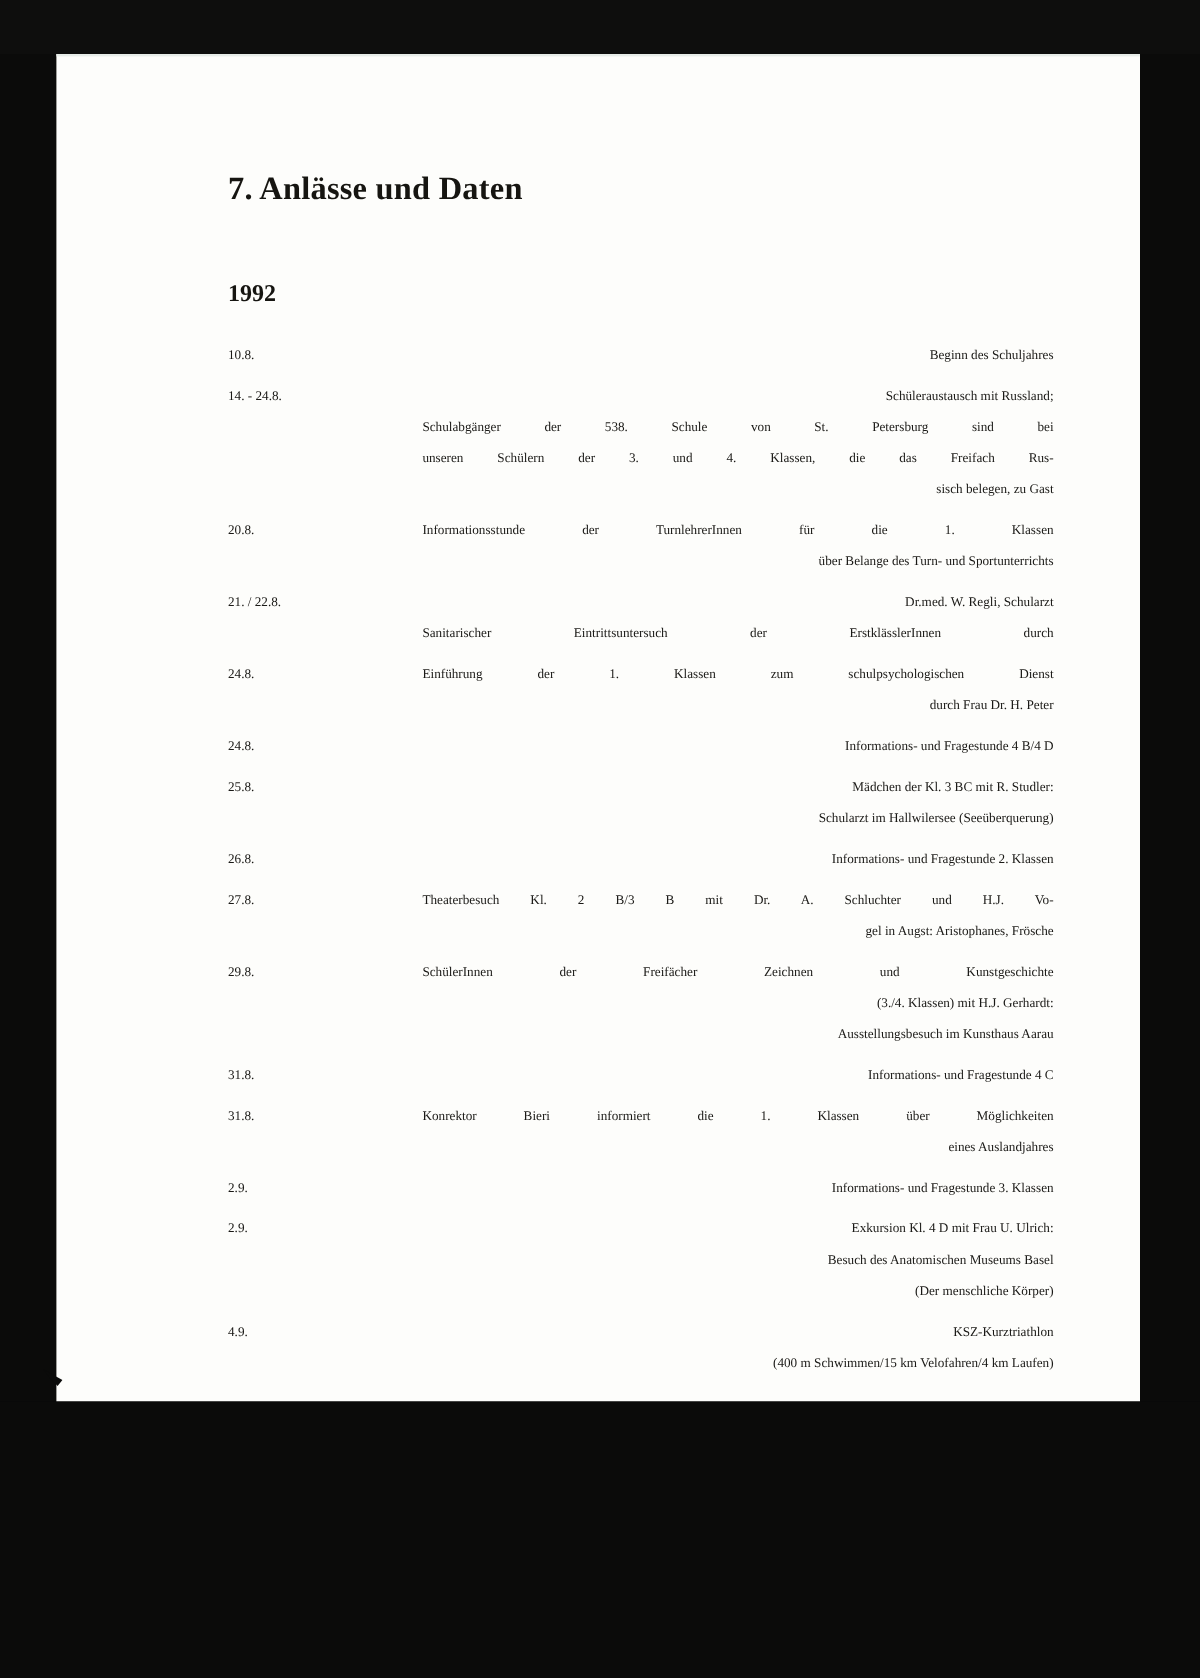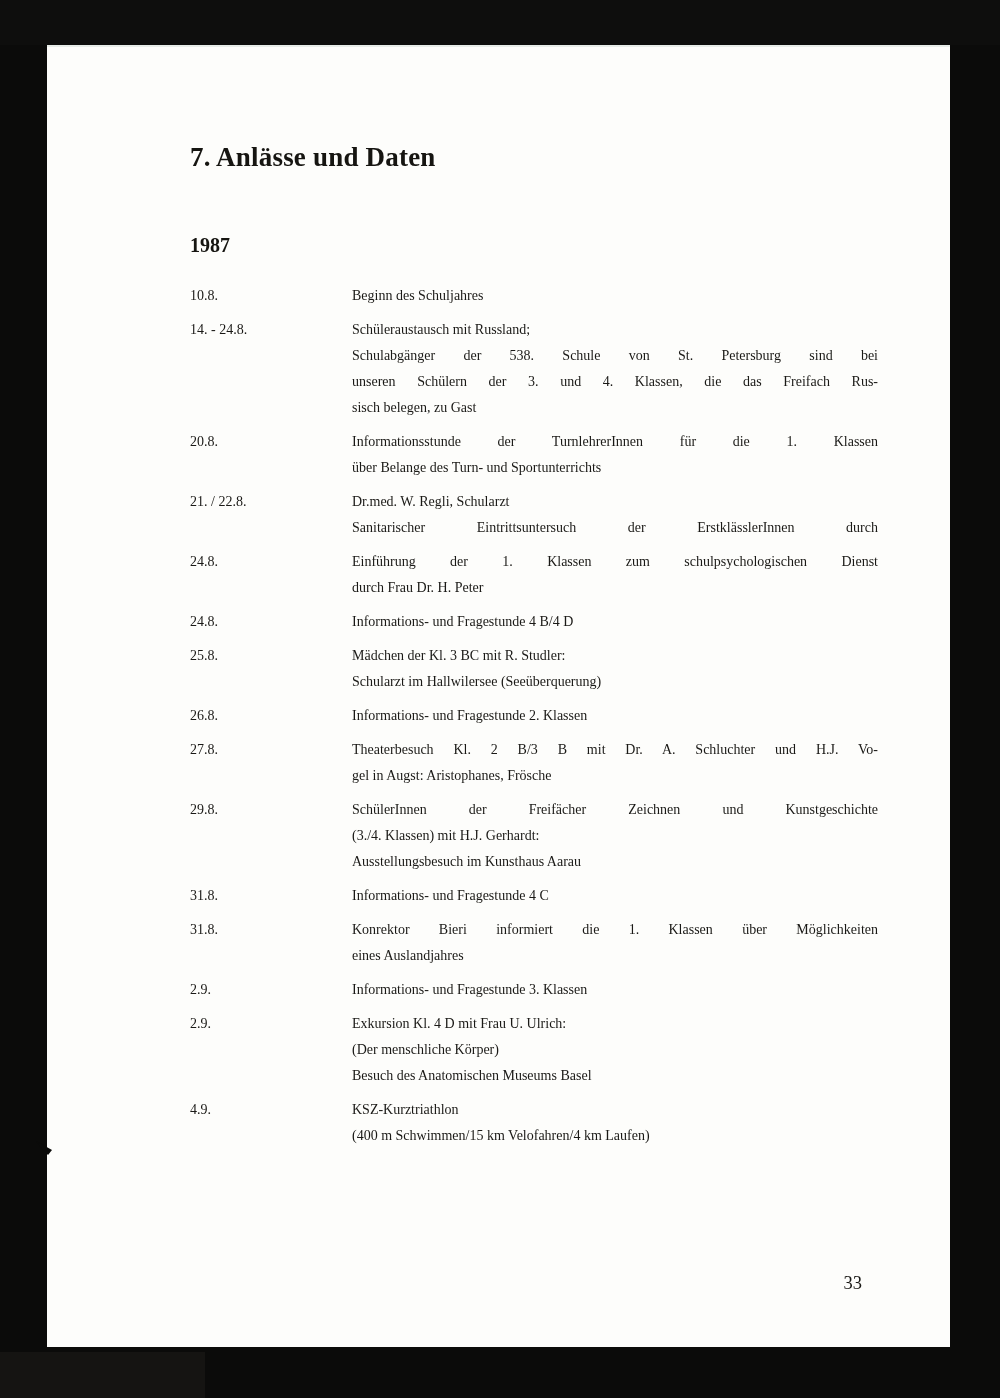--- a/index.html
+++ b/index.html
@@ -3,21 +3,21 @@
 <meta charset="utf-8">
 <style>
   html, body {
     margin: 0;
     padding: 0;
     background: #0b0b0a;
   }
   .stage {
     position: relative;
     width: 1000px;
-    height: 1398px;
+    height: 1168px;
     background: #0b0b0a;
     overflow: hidden;
     font-family: "Liberation Serif", "DejaVu Serif", serif;
   }
   
   .shade-top {
     position: absolute; left: 0; top: 0; width: 1000px; height: 45px;
     background: #0e0e0d;
   }
   .shade-bottom-left {
@@ -55,37 +55,37 @@
     font-size: 20px;
     font-weight: bold;
     color: #161511;
   }
   .entries-list {
     position: absolute;
     left: 143px;
     top: 238px;
     width: 688px;
     color: #1a1916;
-    font-size: 14px;
+    font-size: 11px;
     line-height: 26px;
   }
   .entry-row {
     display: flex;
     margin-bottom: 8px;
   }
   .entry-date {
     flex: 0 0 162px;
     white-space: nowrap;
   }
   .entry-text {
     flex: 1 1 auto;
     min-width: 0;
   }
   .entry-text .line {
-    text-align: left;
+    text-align: right;
   }
   .entry-text .line.stretch {
     text-align: justify;
     text-align-last: justify;
   }
   .page-number {
     position: absolute;
     top: 1228px;
     right: 88px;
     font-size: 18.5px;
@@ -104,21 +104,21 @@
 
 <div class="stage">
   <div class="shade-top"></div>
   <div class="shade-bottom-left"></div>
 
   <div class="paper">
     <div class="paper-top-edge"></div>
 
     <h1 class="page-title">7. Anlässe und Daten</h1>
 
-    <h2 class="year-heading">1987</h2>
+    <h2 class="year-heading">1992</h2>
 
     <div class="entries-list">
   <div class="entry-row">
     <div class="entry-date">10.8.</div>
     <div class="entry-text">
             <div class="line">Beginn des Schuljahres</div>
           </div>
   </div>
 
   <div class="entry-row">
@@ -213,22 +213,22 @@
     <div class="entry-date">2.9.</div>
     <div class="entry-text">
             <div class="line">Informations- und Fragestunde 3. Klassen</div>
           </div>
   </div>
 
   <div class="entry-row">
     <div class="entry-date">2.9.</div>
     <div class="entry-text">
             <div class="line">Exkursion Kl. 4 D mit Frau U. Ulrich:</div>
+            <div class="line">Besuch des Anatomischen Museums Basel</div>
             <div class="line">(Der menschliche Körper)</div>
-            <div class="line">Besuch des Anatomischen Museums Basel</div>
           </div>
   </div>
 
   <div class="entry-row">
     <div class="entry-date">4.9.</div>
     <div class="entry-text">
             <div class="line">KSZ-Kurztriathlon</div>
             <div class="line">(400 m Schwimmen/15 km Velofahren/4 km Laufen)</div>
           </div>
   </div>

